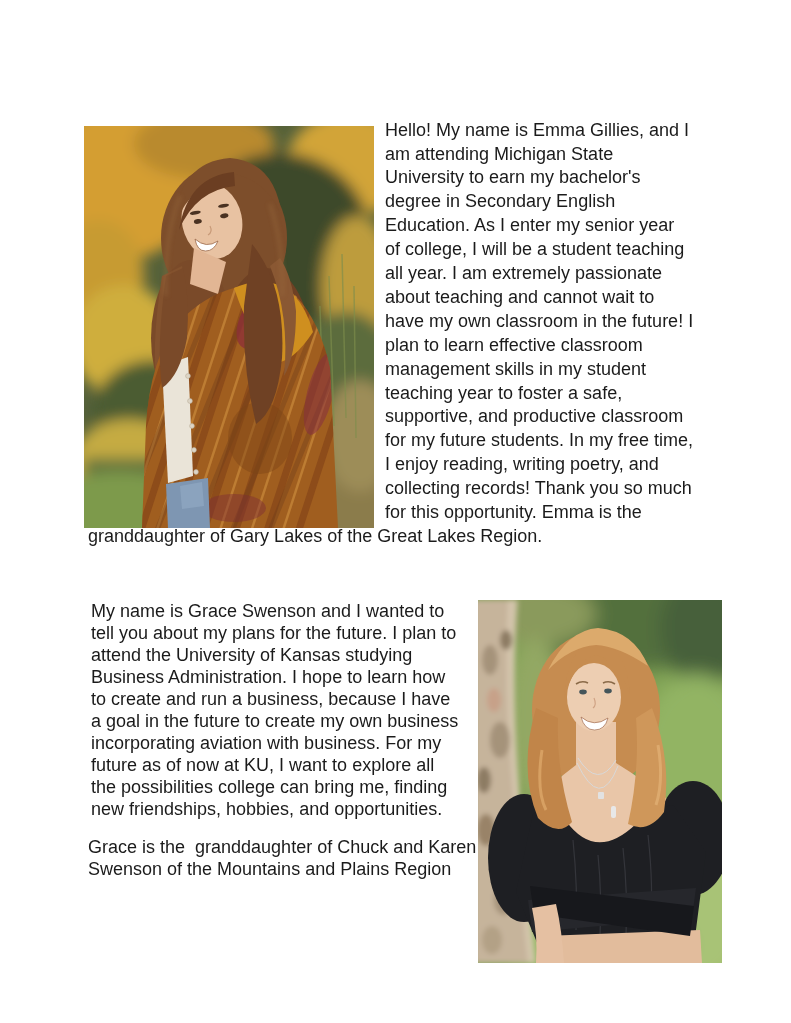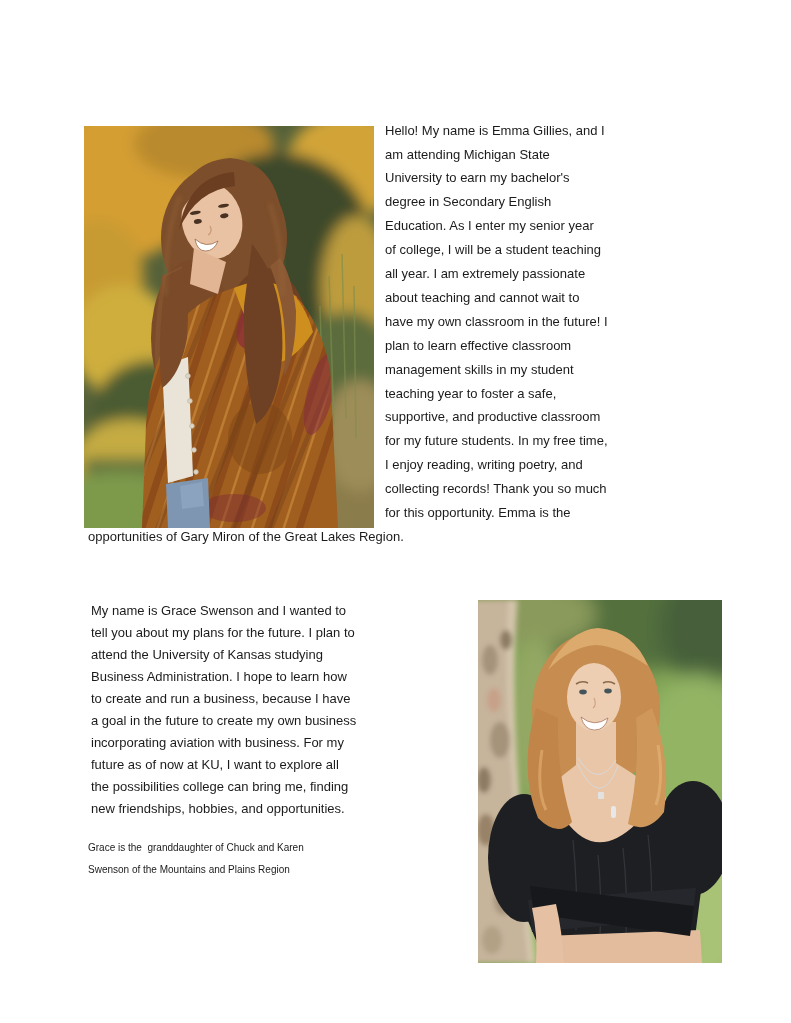--- a/index.html
+++ b/index.html
@@ -2,27 +2,27 @@
 <html><head>
 <meta charset="utf-8">
 <style>
   html,body{margin:0;padding:0;}
   body{
     width:791px;height:1023px;background:#ffffff;position:relative;overflow:hidden;
     font-family:"Liberation Sans","DejaVu Sans",sans-serif;color:#1b1b1b;
   }
   .abs{position:absolute;}
   .bio{
-    font-size:13px;line-height:23.9px;white-space:pre;
+    font-size:18px;line-height:23.9px;white-space:pre;
     font-family:"Liberation Sans","DejaVu Sans",sans-serif;
   }
   #emma-bio{left:385px;top:118.6px;}
   #emma-cont{left:88px;top:524.6px;}
   #grace-bio{left:91px;top:600px;line-height:22px;}
-  #grace-credit{left:88px;top:837px;font-size:10px;line-height:21.5px;white-space:pre;}
+  #grace-credit{left:88px;top:837px;font-size:18px;line-height:21.5px;white-space:pre;}
   #emma-photo{left:84px;top:126px;width:290px;height:402px;}
   #grace-photo{left:478px;top:600px;width:244px;height:363px;}
   svg{display:block;}
 </style>
 </head>
 <body>
 
 <div class="abs" id="emma-photo">
   <svg viewBox="0 0 290 402" width="290" height="402" role="img" aria-label="Outdoor senior portrait of Emma Gillies, long auburn hair, rust-orange plaid shirt over white top, autumn yellow and green foliage background">
     <defs>
@@ -156,21 +156,21 @@
 about teaching and cannot wait to
 have my own classroom in the future! I
 plan to learn effective classroom
 management skills in my student
 teaching year to foster a safe,
 supportive, and productive classroom
 for my future students. In my free time,
 I enjoy reading, writing poetry, and
 collecting records! Thank you so much
 for this opportunity. Emma is the</div>
-<div class="abs bio" id="emma-cont">opportunities of Gary Miron of the Great Lakes Region.</div>
+<div class="abs bio" id="emma-cont">granddaughter of Gary Lakes of the Great Lakes Region.</div>
 
 <div class="abs bio" id="grace-bio">My name is Grace Swenson and I wanted to
 tell you about my plans for the future. I plan to
 attend the University of Kansas studying
 Business Administration. I hope to learn how
 to create and run a business, because I have
 a goal in the future to create my own business
 incorporating aviation with business. For my
 future as of now at KU, I want to explore all
 the possibilities college can bring me, finding

